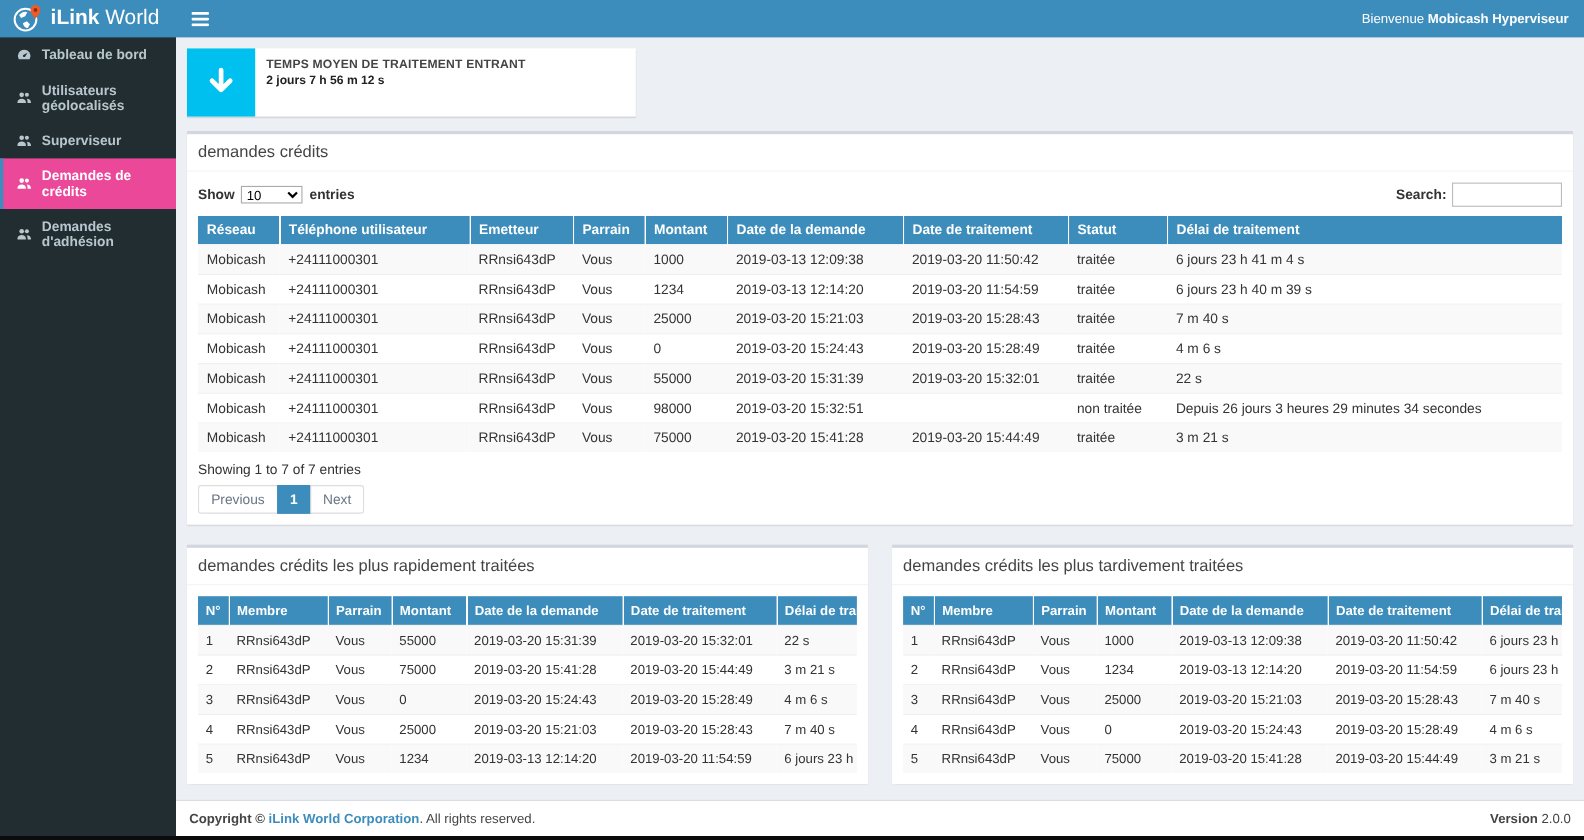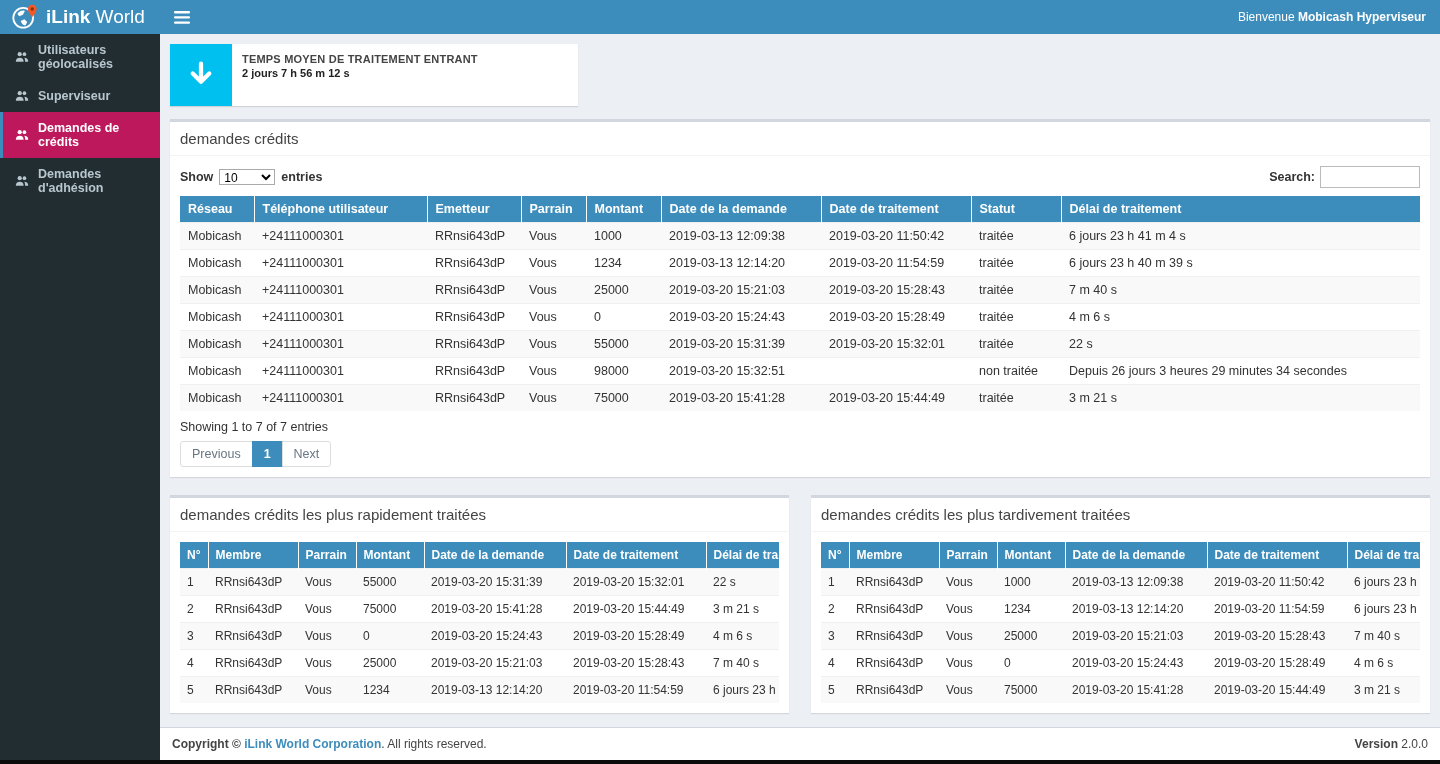--- a/index.html
+++ b/index.html
@@ -24,21 +24,21 @@
   .logo .brand { font-size:19px; white-space:nowrap; }
   .logo .brand b { font-weight:bold; }
   .nav-item {
     display:flex; align-items:center; gap:9px;
     padding:9px 9px 9px 12px; border-left:3px solid transparent;
     color:#b8c7ce; font-weight:600; font-size:12.5px; cursor:pointer;
     text-decoration:none;
   }
   .nav-item svg { flex:0 0 auto; }
   .nav-item.active {
-    background:#be185d; border-left-color:#3c8dbc; color:#fff;
+    background:#ec4899; border-left-color:#3c8dbc; color:#fff;
   }
   
   .navbar {
     position:absolute; left:160px; top:0; right:0; height:34px;
     background:#3c8dbc; display:flex; align-items:center;
     justify-content:space-between; padding:0 14px; color:#fff;
   }
   .hamburger { cursor:pointer; display:flex; align-items:center; }
   .welcome { font-size:12px; font-weight:300; }
   .welcome b { font-weight:bold; }
@@ -138,20 +138,28 @@
         <circle cx="16" cy="18" r="12" fill="none" stroke="#fff" stroke-width="2.2"></circle>
         <path d="M9 13c2.5-3.5 7-4.5 9-3.2l-2.3 4.4-4.6 2z" fill="#fff"></path>
         <path d="M13 22l4.5-2.2 3.4 3.2-2.2 4.4c-3.2-.2-4.6-2.4-5.7-5.4z" fill="#fff"></path>
         <path d="M27 2c-3 0-5.4 2.4-5.4 5.4 0 4 5.4 9.6 5.4 9.6s5.4-5.6 5.4-9.6C32.4 4.4 30 2 27 2z" fill="#f05a28"></path>
         <circle cx="27" cy="7.4" r="2.1" fill="#8c2f10"></circle>
       </svg>
     </span>
     <span class="brand"><b>iLink</b><span> World</span></span>
   </div>
   <nav>
+    <a class="nav-item">
+      <span style="display:flex;">
+        <svg width="14" height="14" viewBox="0 0 16 16" fill="currentColor">
+          <path d="M8 2.5a6.5 6.5 0 0 0-5.6 9.8h11.2A6.5 6.5 0 0 0 8 2.5zm.9 7.2a1.3 1.3 0 0 1-2.2-1.3c.2-.3.5-.5.8-.6l4-2.2-2.4 3.9c0 .1-.1.2-.2.2z"></path>
+        </svg>
+      </span>
+      <span>Tableau de bord</span>
+    </a>
     <a class="nav-item">
       <span style="display:flex;">
         <svg width="14" height="14" viewBox="0 0 16 16" fill="currentColor">
           <circle cx="5.4" cy="4.8" r="2.4"></circle>
             <circle cx="10.8" cy="4.8" r="2.1"></circle>
           <path d="M1 12.6c0-2.4 2-3.8 4.4-3.8s4.4 1.4 4.4 3.8v.7H1z"></path>
           <path d="M10.6 8.9c2.2 0 4.4 1.2 4.4 3.5v.9h-3.5v-1.2c0-1.3-.3-2.4-.9-3.2z"></path>
         </svg>
       </span>
       <span>Utilisateurs géolocalisés</span>

